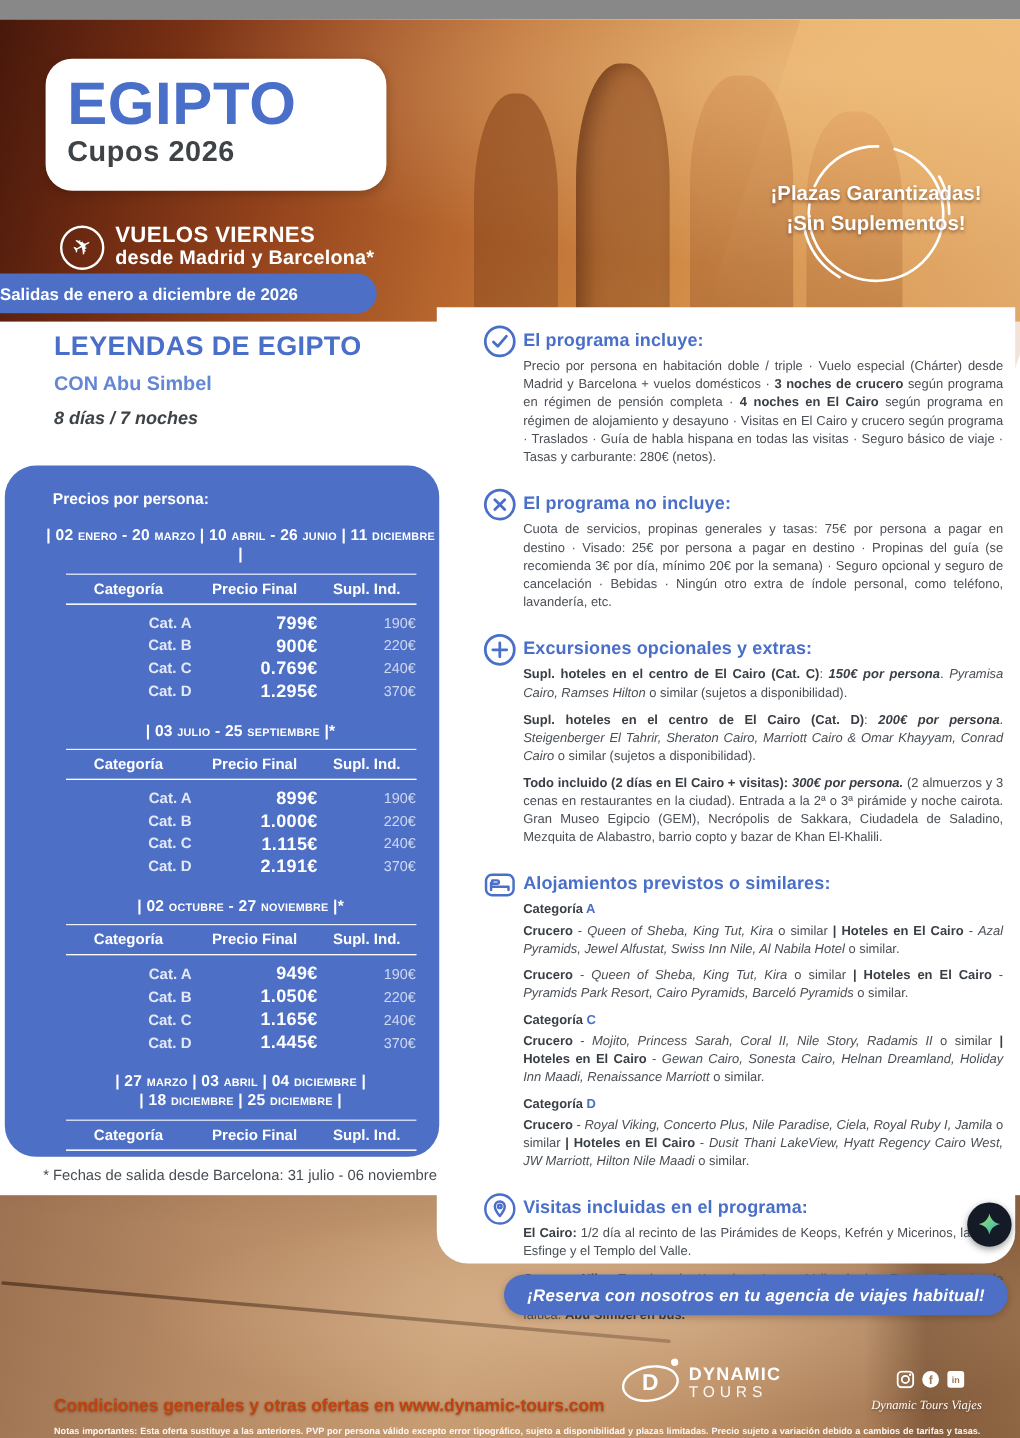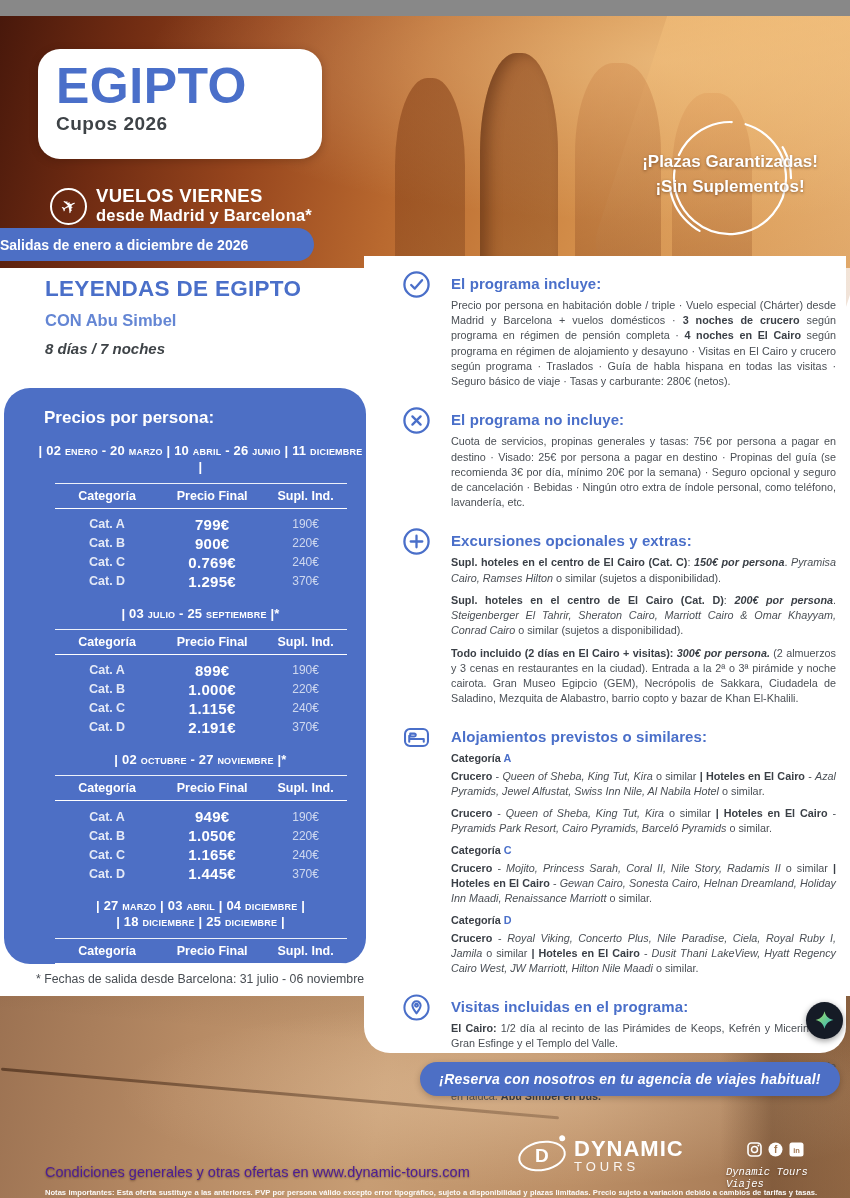--- a/index.html
+++ b/index.html
@@ -21,21 +21,21 @@
   }
   .statue{position:absolute;bottom:0;background:linear-gradient(180deg,rgba(130,60,20,.55),rgba(90,40,14,.28));border-radius:46% 46% 0 0;}
   .st1{left:395px;width:70px;height:190px;}
   .st2{left:480px;width:78px;height:215px;box-shadow:inset 8px 0 14px rgba(60,25,8,.4);}
   .st3{left:575px;width:86px;height:205px;background:linear-gradient(180deg,rgba(210,140,80,.45),rgba(120,55,20,.3));border-radius:44% 44% 0 0;}
   .st4{left:672px;width:80px;height:175px;background:linear-gradient(180deg,rgba(225,160,95,.5),rgba(140,70,28,.3));border-radius:44% 44% 0 0;}
   .rock{position:absolute;right:-40px;top:-30px;width:260px;height:330px;background:linear-gradient(160deg,rgba(250,200,130,.55),rgba(150,75,30,.15));transform:rotate(18deg);border-radius:40px;}
 
   .title-card{position:absolute;left:38px;top:33px;width:284px;height:110px;background:#ffffff;border-radius:22px;padding:12px 0 0 18px;box-shadow:0 2px 8px rgba(40,15,5,.25);}
   .title-card .t1{color:var(--accent);font-size:50px;font-weight:800;letter-spacing:.5px;line-height:1.0;}
-  .title-card .t2{color:#3e4347;font-size:19px;font-weight:800;letter-spacing:.5px;margin-top:2px;}
+  .title-card .t2{color:#3e4347;font-size:24px;font-weight:800;letter-spacing:.5px;margin-top:2px;}
 
   .flights{position:absolute;left:50px;top:170px;display:flex;align-items:center;gap:9px;color:#fff;}
   .plane-badge{width:37px;height:37px;border:2px solid #fff;border-radius:50%;display:flex;align-items:center;justify-content:center;flex:0 0 auto;}
   .plane-badge span{font-size:19px;transform:rotate(-28deg);display:block;}
   .flights .f1{font-size:18.5px;font-weight:800;letter-spacing:.3px;line-height:1.1;}
   .flights .f2{font-size:16.5px;font-weight:800;letter-spacing:.2px;line-height:1.2;}
 
   .departures-pill{position:absolute;left:0;top:212px;width:314px;height:33px;background:var(--box);border-radius:0 17px 17px 0;color:#fff;font-size:14px;font-weight:700;display:flex;align-items:center;}
 
   .badge{position:absolute;left:632px;top:96px;width:196px;height:132px;color:#fff;}
@@ -55,62 +55,62 @@
   
   .right-card{position:absolute;left:364px;top:240px;width:482px;height:797px;background:#fff;border-radius:0 0 26px 26px;}
 
   
   .left-col{position:absolute;left:45px;top:260px;width:320px;}
   .prog-title{color:var(--accent);font-size:22.5px;font-weight:800;letter-spacing:.3px;}
   .prog-sub{color:#6486d4;font-size:16.5px;font-weight:700;margin-top:9px;}
   .prog-dur{color:#3e4347;font-size:15px;font-weight:700;font-style:italic;margin-top:10px;}
 
   .price-box{position:absolute;left:4px;top:372px;width:362px;height:576px;background:var(--box);border-radius:26px;color:#fff;overflow:hidden;}
-  .price-title{margin:20px 0 0 40px;font-size:17px;font-weight:800;}
+  .price-title{margin:20px 0 0 40px;font-size:13px;font-weight:800;}
   .tgroup{margin-top:15px;padding-left:31px;}
   .dates{text-align:center;font-weight:800;font-size:13px;font-variant:small-caps;letter-spacing:.2px;line-height:1.25;margin-bottom:7px;}
   table.prices{width:292px;margin:0 auto;border-collapse:collapse;table-layout:fixed;}
   table.prices th{font-weight:600;font-size:12.5px;padding:5px 0;color:#fff;}
   table.prices thead tr{border-top:1.5px solid rgba(255,255,255,.9);border-bottom:1.5px solid rgba(255,255,255,.9);}
-  table.prices td{text-align:center;padding:1px 0;}
+  table.prices td{text-align:right;padding:1px 0;}
   table.prices tbody tr:first-child td{padding-top:7px;}
   td.cat{color:rgba(255,255,255,.85);font-size:12.5px;font-weight:600;}
   td.price{font-weight:800;font-size:15px;letter-spacing:.3px;}
   td.sup{color:rgba(255,255,255,.72);font-size:12px;}
   th:nth-child(1),td:nth-child(1){width:36%;}
   th:nth-child(2),td:nth-child(2){width:36%;}
   th:nth-child(3),td:nth-child(3){width:28%;}
 
   .footnote{position:absolute;left:36px;top:956px;font-size:12.3px;color:#474c52;font-weight:500;}
 
   
   .right-col{position:absolute;left:402px;top:254px;width:434px;}
-  .section{display:flex;gap:20px;margin-bottom:10px;}
+  .section{display:flex;gap:5px;margin-bottom:10px;}
   .sec-icon{flex:0 0 29px;width:29px;height:29px;}
   .sec-icon svg{display:block;}
   .sec-body{flex:1;min-width:0;}
   .sec-body h3{color:var(--accent);font-size:15px;font-weight:800;margin:5px 0 6px 0;letter-spacing:.1px;}
   .rich{font-size:10.8px;line-height:1.41;color:var(--body);text-align:justify;margin-bottom:7px;}
   .rich .rb{font-weight:700;color:var(--bold);}
   .cat-label{margin:2px 0 2px 0;text-align:left;}
 
   
   .reserve-pill{position:absolute;left:420px;top:1046px;width:420px;height:34px;background:var(--box);border-radius:17px;color:#fff;font-size:14px;font-weight:700;font-style:italic;display:flex;align-items:center;justify-content:center;letter-spacing:.2px;box-shadow:0 2px 6px rgba(40,20,8,.25);}
 
   
-  .conditions{position:absolute;left:45px;top:1148px;color:#4c1d95;font-size:14.5px;font-weight:400;text-shadow:0 1px 2px rgba(60,30,10,.5);}
+  .conditions{position:absolute;left:45px;top:1148px;color:#c2410c;font-size:14.5px;font-weight:700;text-shadow:0 1px 2px rgba(60,30,10,.5);}
   .logo{position:absolute;left:518px;top:1122px;display:flex;align-items:center;gap:8px;color:#fff;}
   .logo-ellipse{position:relative;width:48px;height:30px;border:2.5px solid #fff;border-radius:50%;transform:rotate(-10deg);display:flex;align-items:center;justify-content:center;}
   .logo-ellipse .d{font-size:19px;font-weight:800;transform:rotate(10deg);}
   .logo-dot{position:absolute;right:-4px;top:-4px;width:6px;height:6px;background:#fff;border-radius:50%;}
-  .logo-name .ln1{font-size:22px;font-weight:800;letter-spacing:1px;line-height:1;}
+  .logo-name .ln1{font-size:15px;font-weight:800;letter-spacing:1px;line-height:1;}
   .logo-name .ln2{font-size:13px;font-weight:400;letter-spacing:4px;line-height:1.15;color:rgba(255,255,255,.92);}
   .socials{position:absolute;left:747px;top:1126px;display:flex;gap:6px;align-items:center;}
   .socials svg{display:block;}
-  .social-caption{position:absolute;left:726px;top:1150px;color:#fff;font-family:Liberation Mono, monospace;font-style:italic;font-size:10.5px;text-shadow:0 1px 2px rgba(60,30,10,.5);}
+  .social-caption{position:absolute;left:726px;top:1150px;color:#fff;font-family:Liberation Serif, serif;font-style:italic;font-size:10.5px;text-shadow:0 1px 2px rgba(60,30,10,.5);}
   .legal{position:absolute;left:45px;top:1172px;width:772px;color:rgba(255,255,255,.95);font-size:7.6px;line-height:1.4;font-weight:600;text-align:justify;}
 
   
   .float-btn{position:absolute;left:806px;top:986px;width:37px;height:37px;background:#151b26;border-radius:50%;display:flex;align-items:center;justify-content:center;box-shadow:0 2px 6px rgba(0,0,0,.4);cursor:pointer;z-index:9;}
 </style>
 </head>
 <body>
 
 <div class="page">
 

